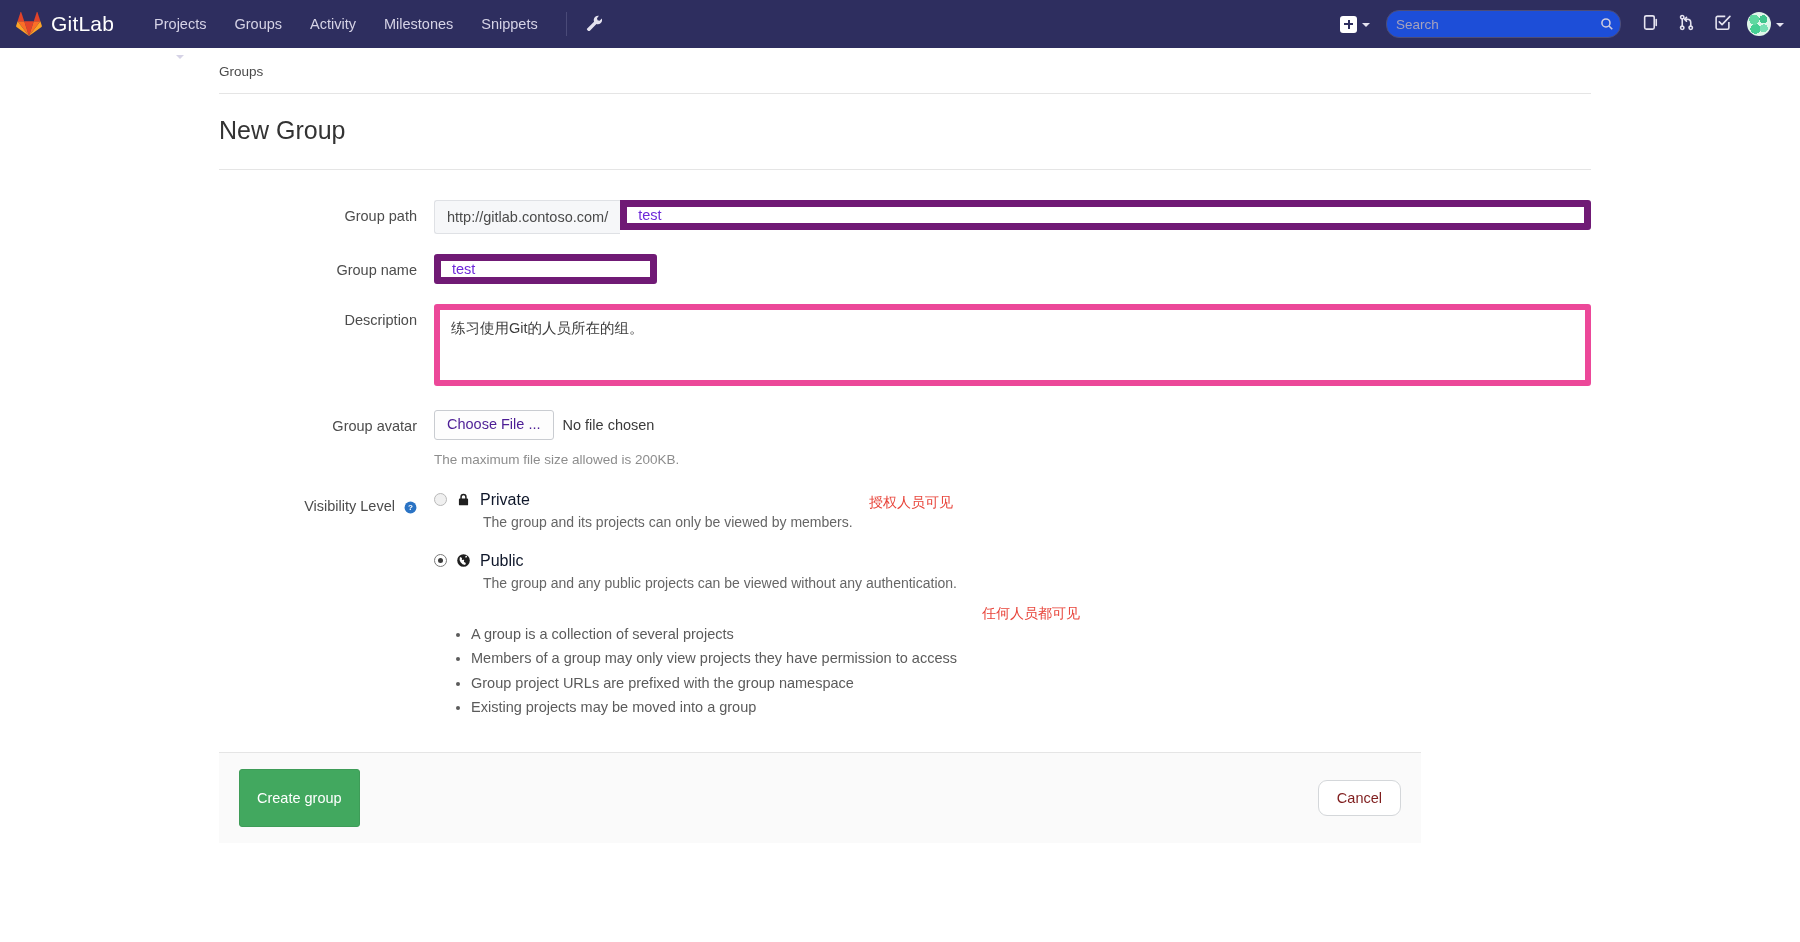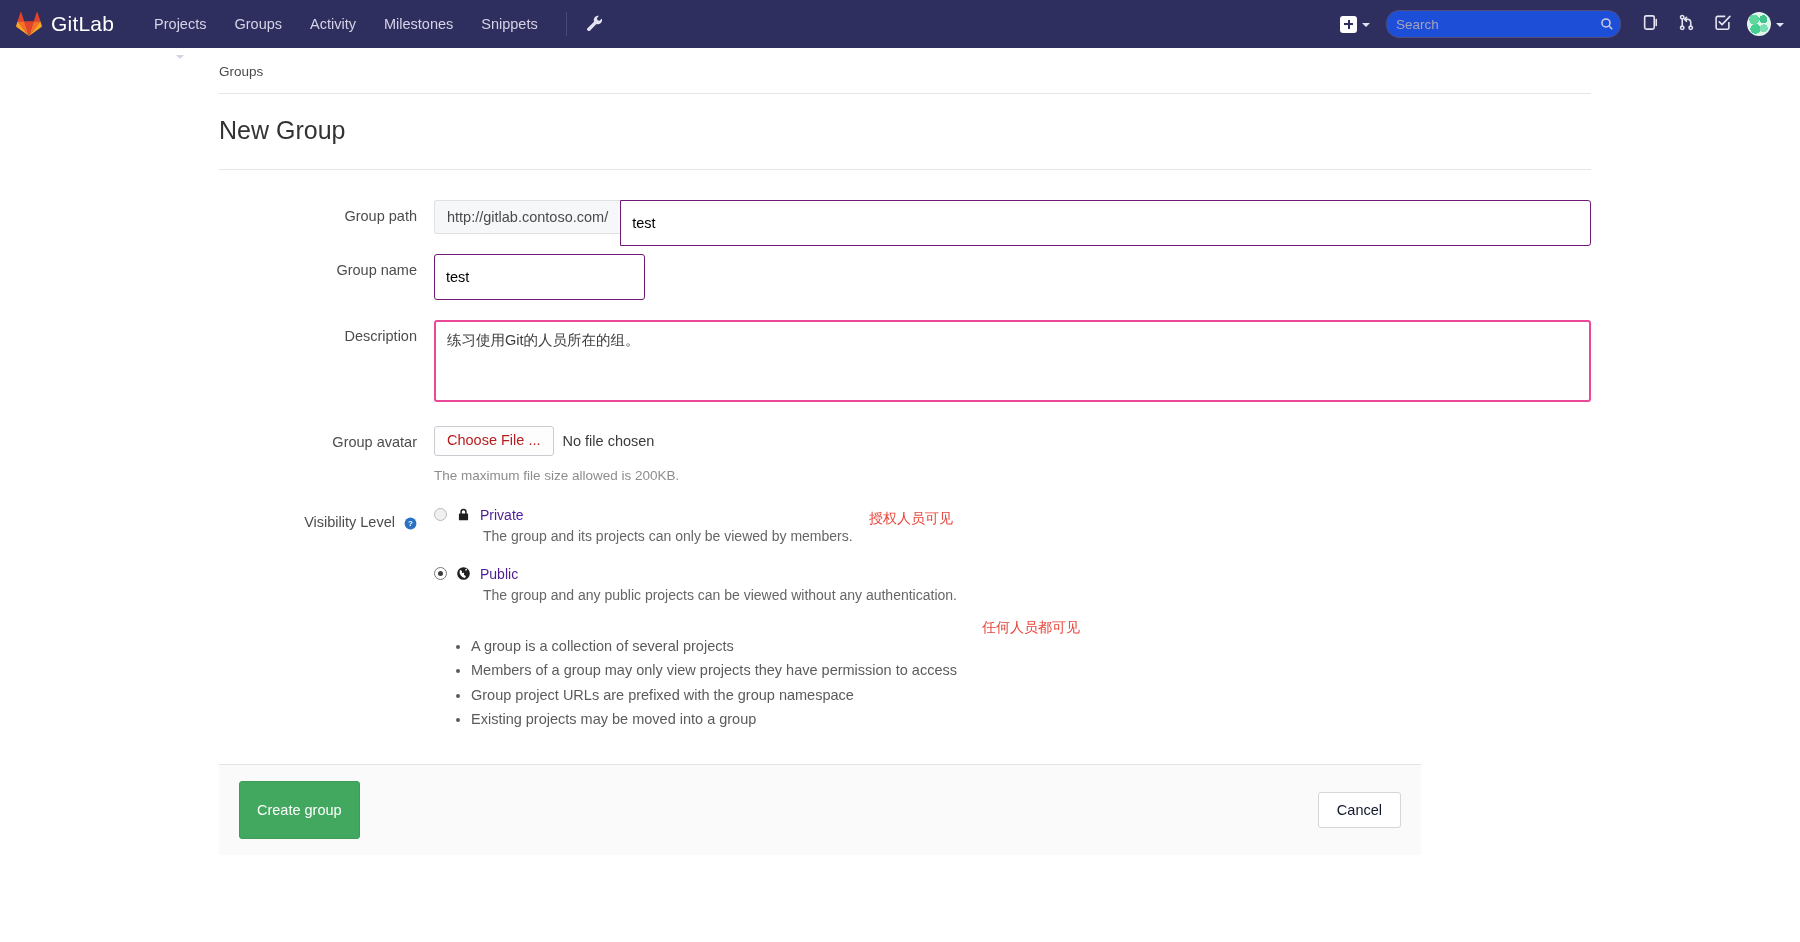--- a/index.html
+++ b/index.html
@@ -207,53 +207,53 @@
     padding: 0 12px;
     font-size: 14.5px;
     color: #4a4a4a;
     display: flex;
     align-items: center;
     white-space: nowrap;
   }
   .text-input {
     flex: 1;
     min-width: 0;
-    height: 46px;
-    border: 1px solid #701a75;
+    height: 30px;
+    border: 7px solid #701a75;
     border-radius: 0 3px 3px 0;
     font-size: 14.5px;
-    color: #000000;
+    color: #6d28d9;
     padding: 0 11px;
     font-family: inherit;
     outline: none;
     background: #fff;
   }
   .text-input.solo { border-radius: 3px; }
   .textarea {
     width: 100%;
     height: 82px;
-    border: 2px solid #ec4899;
+    border: 6px solid #ec4899;
     border-radius: 3px;
     font-size: 14.5px;
     color: #3c3c3c;
     padding: 8px 11px;
     font-family: inherit;
     outline: none;
     resize: none;
     line-height: 1.5;
     background: #fff;
   }
 
   .file-row { display: flex; align-items: center; gap: 9px; }
   .file-button {
     border: 1px solid #c9ccd1;
     background: #fdfdfd;
     border-radius: 3px;
     font-size: 14.5px;
-    color: #b91c1c;
+    color: #4c1d95;
     padding: 6px 12px;
     font-family: inherit;
     cursor: pointer;
     line-height: 1.1;
   }
   .file-status { font-size: 14.5px; color: #3a3a3a; }
   .help-text {
     font-size: 13.5px;
     color: #8d8d8d;
     margin-top: 12px;
@@ -301,21 +301,21 @@
     position: absolute;
     left: -4px; top: -4px;
     width: 21px; height: 21px;
     border: 1px solid #a9c5e8;
     background: #e2ecf8;
     border-radius: 2px;
     z-index: -1;
   }
   .radio-holder { position: relative; display: flex; align-items: center; }
   .vis-icon { display: flex; align-items: center; }
-  .vis-name { font-size: 14px; color: #4c1d95; }
+  .vis-name { font-size: 16px; color: #0f172a; }
   .vis-desc {
     font-size: 14px;
     color: #666;
     margin-top: 5px;
     margin-left: 49px;
   }
   .annotation {
     position: absolute;
     font-size: 14px;
     color: #e8443a;
@@ -348,25 +348,25 @@
     font-size: 14.5px;
     font-family: inherit;
     padding: 20px 17px;
     border-radius: 3px;
     cursor: pointer;
   }
   .btn-cancel {
     margin-left: auto;
     background: #fff;
     border: 1px solid #d4d7da;
-    color: #0f172a;
+    color: #7f1d1d;
     font-size: 14.5px;
     font-family: inherit;
     padding: 9px 18px;
-    border-radius: 3px;
+    border-radius: 9px;
     cursor: pointer;
   }
 </style>
 </head>
 <body>
 
 <div class="navbar">
   <a class="brand" href="#">
     <span class="brand-logo">
       <svg viewBox="0 0 36 36" width="26" height="26" aria-hidden="true">

